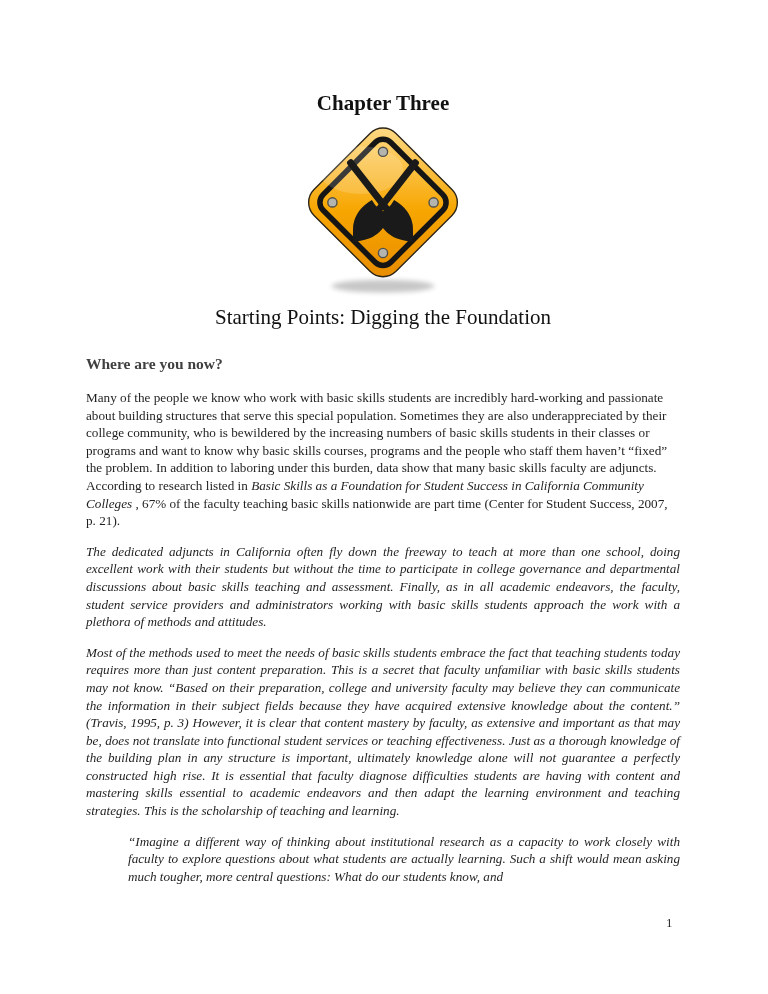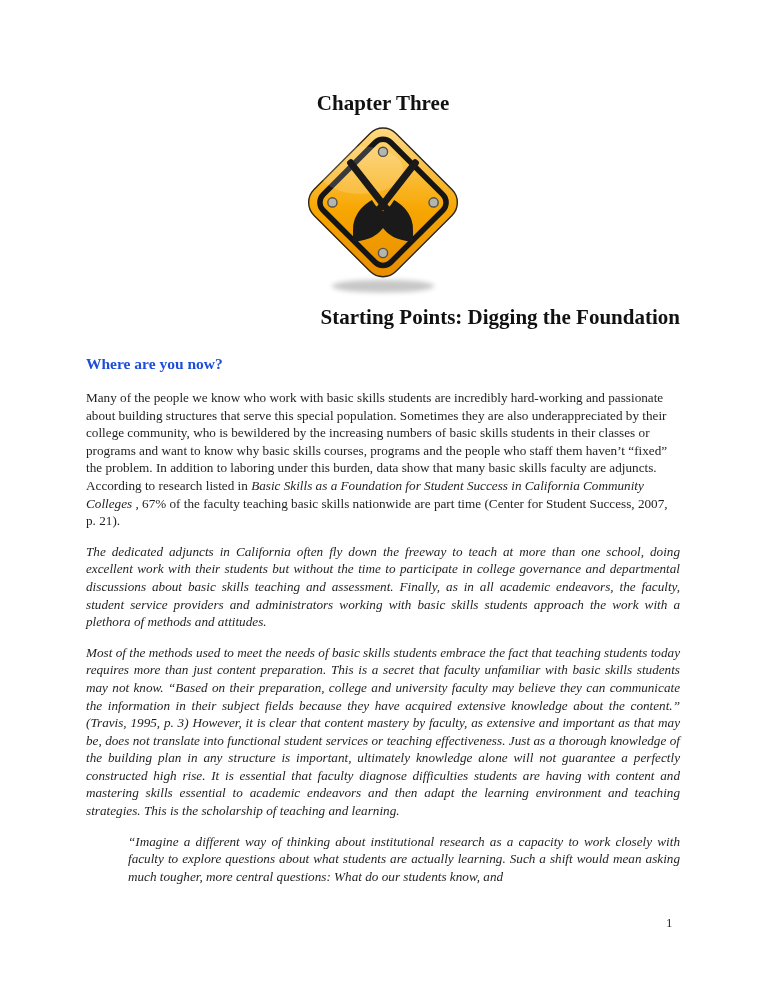--- a/index.html
+++ b/index.html
@@ -30,30 +30,30 @@
   .icon-wrap {
     text-align: center;
     margin-top: 0px;
     height: 184px;
   }
   .icon-wrap svg { width: 184px; height: 184px; }
   .section-title {
     margin: 6px 0 0 0;
     font-size: 21px;
     line-height: 25px;
-    font-weight: bold;
-    text-align: right;
+    font-weight: normal;
+    text-align: center;
     color: #111111;
   }
   .subheading {
     margin: 24px 0 16px 0;
     font-size: 15.5px;
     line-height: 19px;
     font-weight: bold;
-    color: #1d4ed8;
+    color: #404040;
   }
   p.body-para {
     margin: 13px 0 0 0;
     font-size: 13.2px;
     line-height: 17.6px;
   }
   p.first-para { margin-top: 2px; text-align: left; }
   p.align-justify { text-align: justify; font-style: italic; }
   p.block-quote {
     margin-left: 42px;

